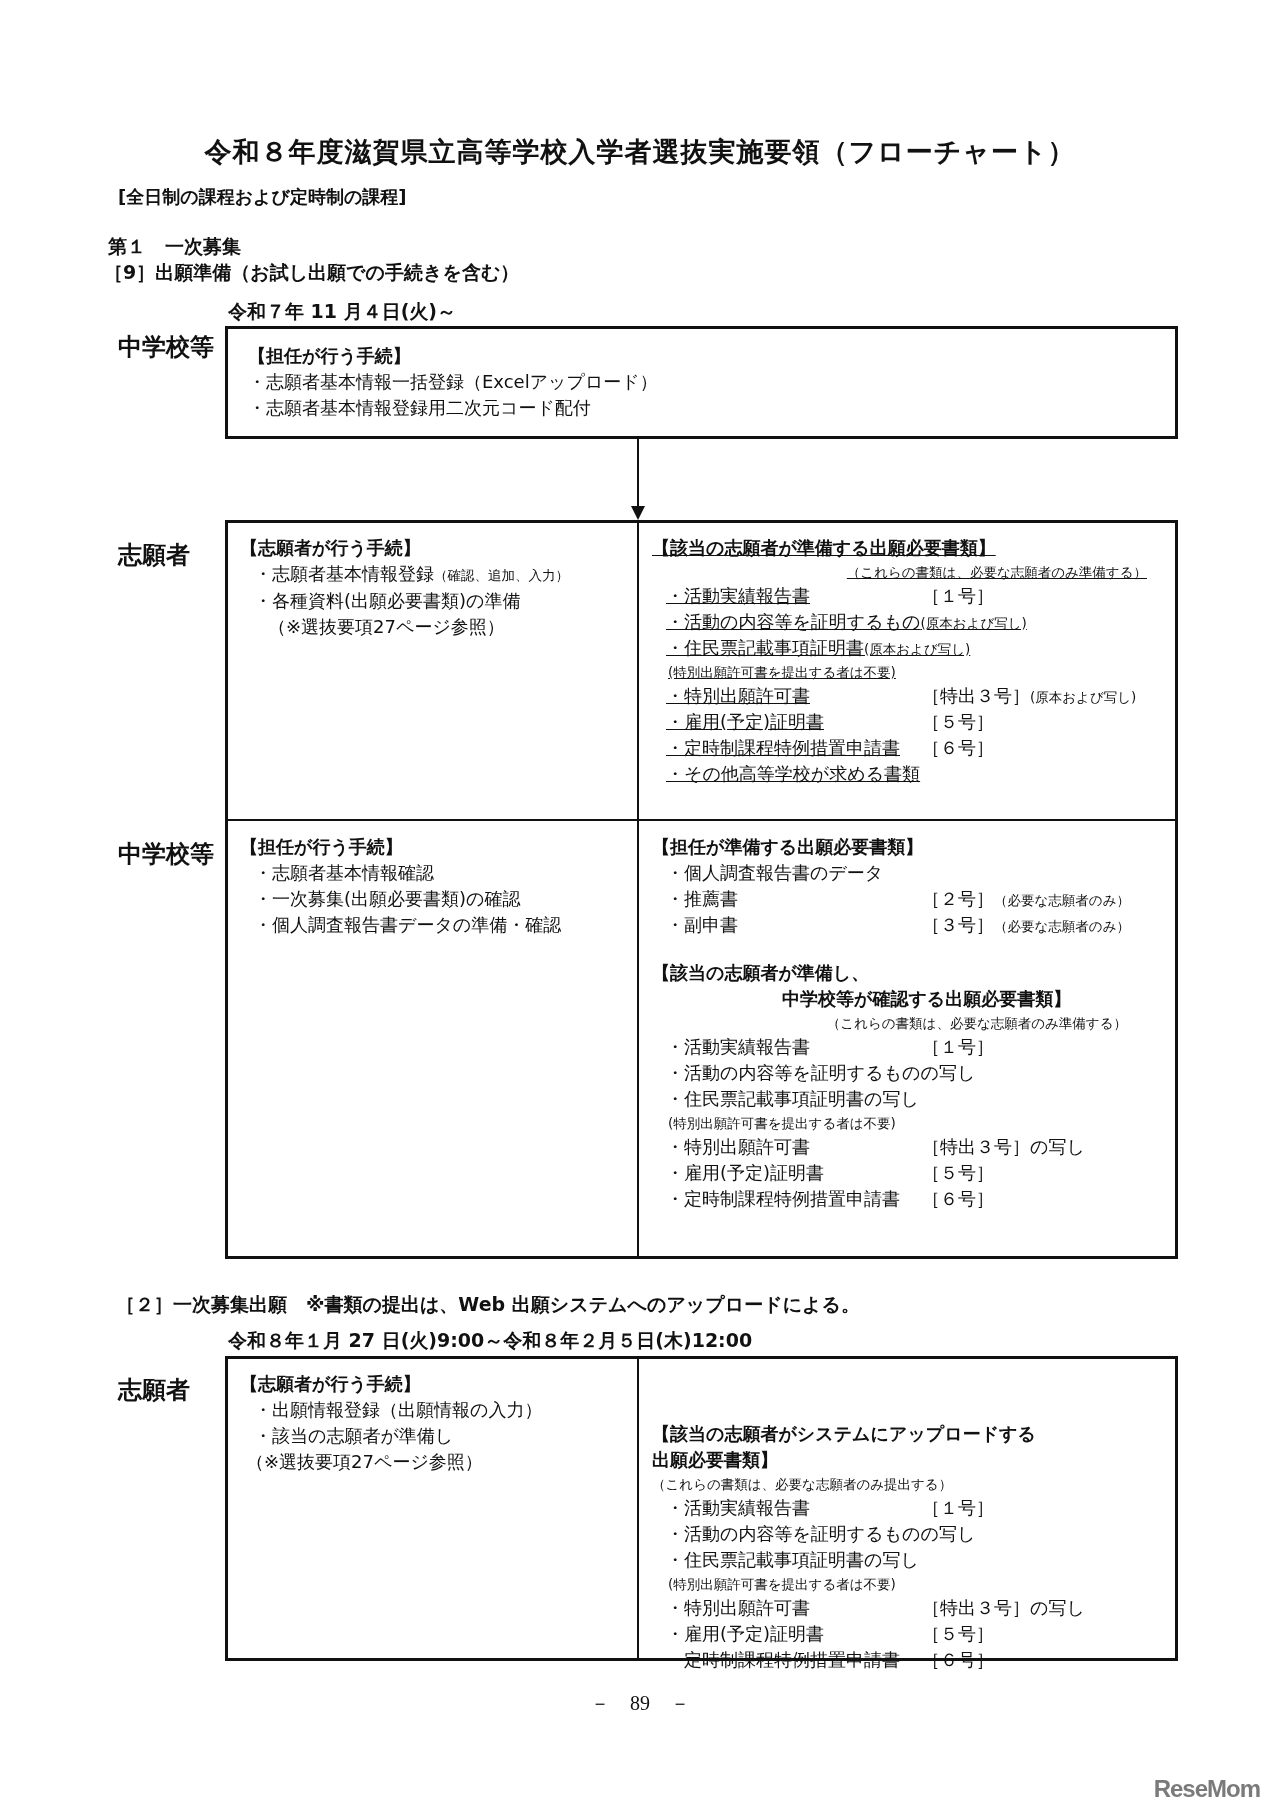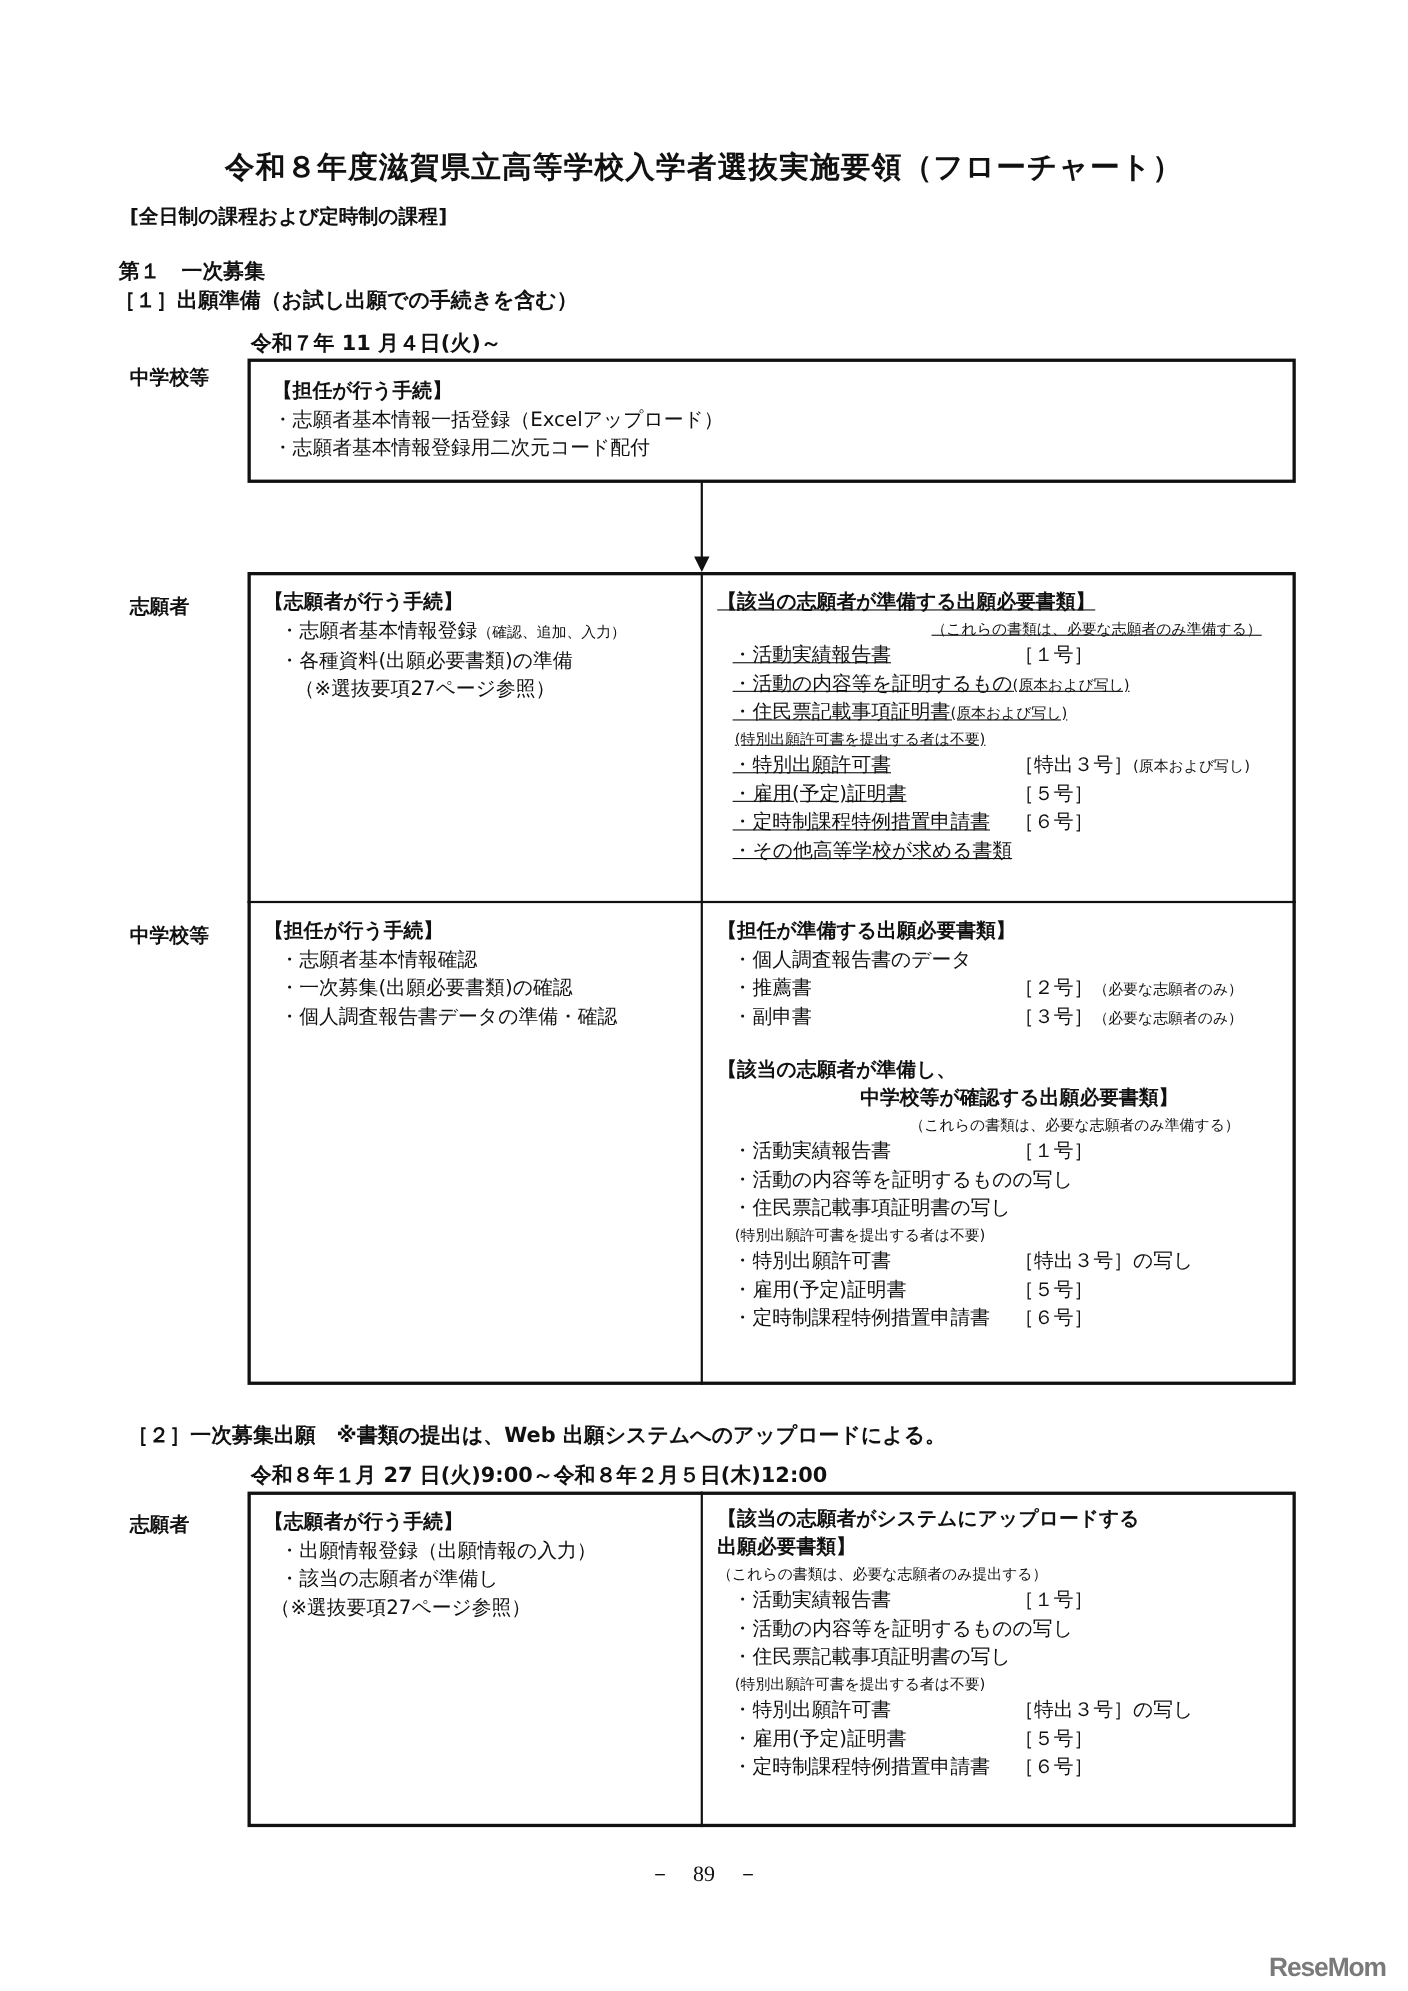--- a/index.html
+++ b/index.html
@@ -4,21 +4,21 @@
 <style>
   html, body { margin:0; padding:0; }
   body {
     width:1280px; height:1810px; position:relative; background:#ffffff;
     font-family:"DejaVu Sans", "Liberation Sans", sans-serif; color:#111;
     overflow:hidden;
   }
   .abs { position:absolute; white-space:nowrap; }
   .title { left:0; width:1280px; top:134px; text-align:center; font-size:27px; font-weight:bold; letter-spacing:1px; }
   .h2 { font-size:19px; font-weight:bold; }
-  .lbl { font-size:18px; font-weight:bold; }
+  .lbl { font-size:24px; font-weight:bold; }
   .box { position:absolute; border:3px solid #111; box-sizing:border-box; background:#fff; }
   .vdiv { position:absolute; width:2px; background:#111; }
   .hdiv { position:absolute; height:2px; background:#111; }
   .cell { position:absolute; font-size:18px; line-height:26px; }
   .cell .head { font-weight:bold; font-size:18px; }
   .cell .item { white-space:nowrap; }
   .cell .note { font-size:13.5px; }
   .cell .sub { font-size:13.5px; line-height:22px; }
   .code { position:absolute; left:270px; }
   .ind { padding-left:14px; }
@@ -28,21 +28,21 @@
   .pagenum { left:0; width:1280px; top:1690px; text-align:center; font-family:"Liberation Serif", serif; font-size:20px; }
   .logo { right:20px; top:1775px; font-size:24px; font-weight:bold; color:#7a7a7a; font-family:"Liberation Sans", sans-serif; letter-spacing:-1px; }
   .row { position:relative; height:26px; }
 </style>
 </head>
 <body>
 
 <div class="abs title">令和８年度滋賀県立高等学校入学者選抜実施要領（フローチャート）</div>
 <div class="abs h2" style="left:118px;top:185px;font-size:18px;">[全日制の課程および定時制の課程]</div>
 <div class="abs h2" style="left:108px;top:234px;">第１　一次募集</div>
-<div class="abs h2" style="left:104px;top:260px;">［１］出願準備（お試し出願での手続きを含む）</div>
+<div class="abs h2" style="left:104px;top:260px;">［9］出願準備（お試し出願での手続きを含む）</div>
 <div class="abs h2" style="left:228px;top:299px;">令和７年 11 月４日(火)～</div>
 
 <div class="abs lbl" style="left:118px;top:331px;">中学校等</div>
 <div class="box" style="left:225px;top:326px;width:953px;height:113px;">
   <div class="cell" style="left:20px;top:14px;">
     <div class="head">【担任が行う手続】</div>
     <div class="item">・志願者基本情報一括登録（Excelアップロード）</div>
     <div class="item">・志願者基本情報登録用二次元コード配付</div>
   </div>
 </div>
@@ -109,21 +109,21 @@
 <div class="box" style="left:225px;top:1356px;width:953px;height:305px;"></div>
 <div class="vdiv" style="left:637px;top:1356px;height:305px;"></div>
 
 <div class="cell" style="left:240px;top:1371px;">
   <div class="head">【志願者が行う手続】</div>
   <div class="item ind">・出願情報登録（出願情報の入力）</div>
   <div class="item ind">・該当の志願者が準備し</div>
   <div class="item" style="padding-left:6px;">（※選抜要項27ページ参照）</div>
 </div>
 
-<div class="cell" style="left:652px;top:1368px;width:515px;">
+<div class="cell" style="left:652px;top:1421px;width:515px;">
   <div class="head">【該当の志願者がシステムにアップロードする</div>
   <div class="head" style="text-align:left;padding-right:15px;">出願必要書類】</div>
   <div class="sub" style="text-align:left;padding-right:20px;">（これらの書類は、必要な志願者のみ提出する）</div>
   <div class="row ind"><span>・活動実績報告書</span><span class="code">［１号］</span></div>
   <div class="row ind"><span>・活動の内容等を証明するものの写し</span></div>
   <div class="row ind"><span>・住民票記載事項証明書の写し</span></div>
   <div class="sub ind" style="padding-left:16px;">(特別出願許可書を提出する者は不要)</div>
   <div class="row ind"><span>・特別出願許可書</span><span class="code">［特出３号］の写し</span></div>
   <div class="row ind"><span>・雇用(予定)証明書</span><span class="code">［５号］</span></div>
   <div class="row ind"><span>・定時制課程特例措置申請書</span><span class="code">［６号］</span></div>

